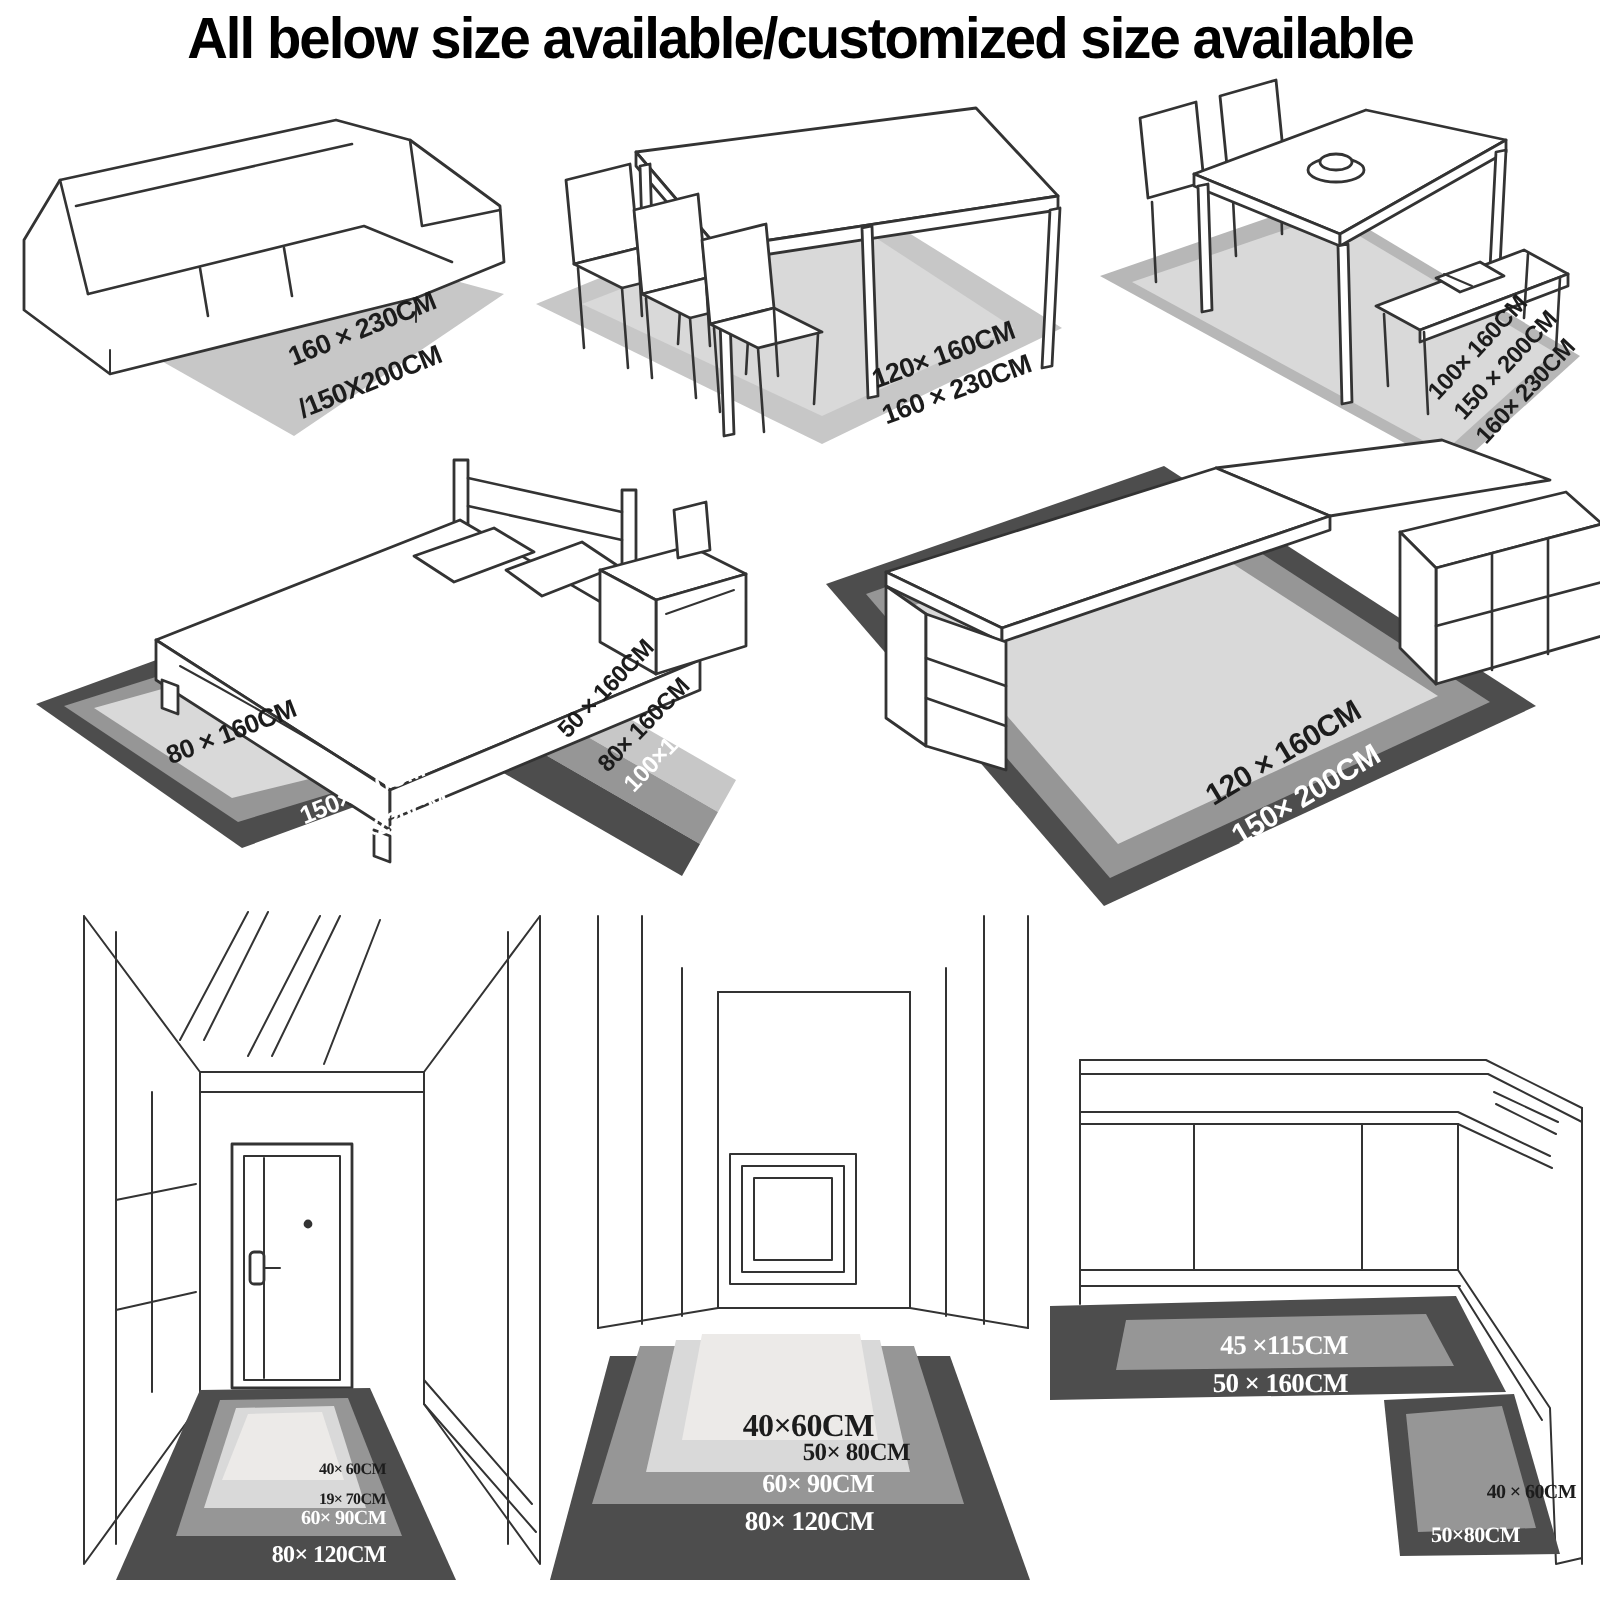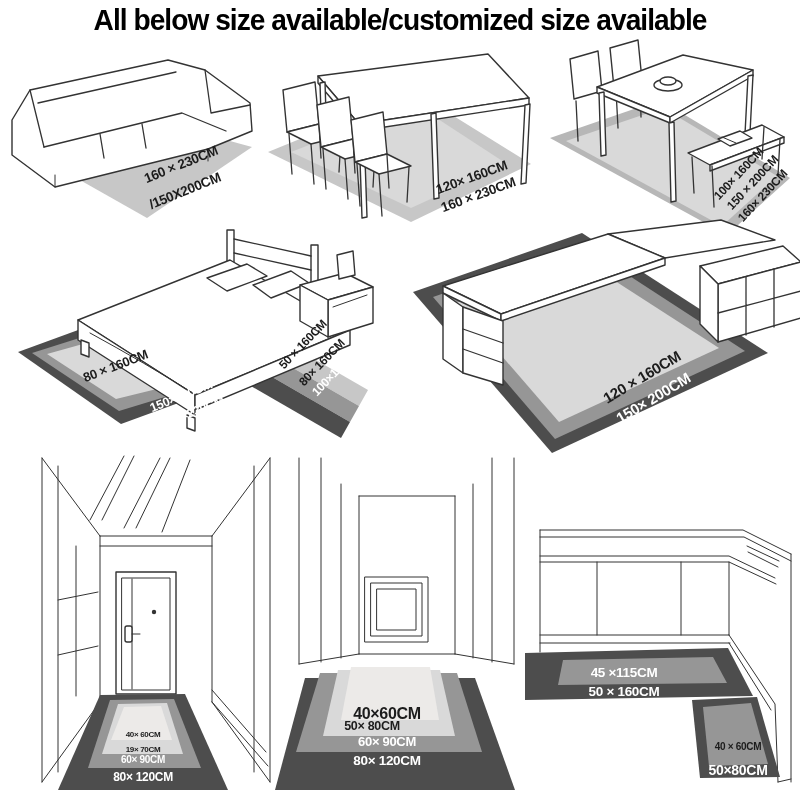--- a/index.html
+++ b/index.html
@@ -6,21 +6,21 @@
   .canvas{position:relative;width:800px;height:800px;background:#ffffff;overflow:hidden;
           font-family:"Liberation Sans",sans-serif;}
   .title{position:absolute;left:0;top:4px;width:800px;text-align:center;
          font-size:29px;font-weight:700;color:#000;letter-spacing:-1px;
          transform:scaleX(.97);transform-origin:center;white-space:nowrap;}
   .scene{position:absolute;}
   svg{display:block;overflow:visible;}
   .lbl{position:absolute;font-weight:700;color:#1c1c1c;white-space:nowrap;
        transform-origin:0 0;letter-spacing:-.3px;}
   .lbl.w{color:#ffffff;}
-  .lbl.c{transform-origin:center;text-align:center;}
+  .lbl.c{transform-origin:center;text-align:right;font-family:Liberation Serif, serif;}
   
   .rg{fill:#c7c7c7;} .rg2{fill:#b7b7b7;} .rgl{fill:#d9d9d9;} .rll{fill:#eceae8;}
   .rm{fill:#969696;} .rd{fill:#4d4d4d;}
   .fw{fill:#ffffff;stroke:#333;stroke-width:1.4;stroke-linejoin:round;}
   .fn{fill:none;stroke:#333;stroke-width:1.3;stroke-linejoin:round;stroke-linecap:round;}
   .tn{stroke-width:1;}
 </style>
 </head>
 <body>
 
@@ -234,22 +234,22 @@
   <div class="lbl" style="left:600px;top:392px;font-size:15px;transform:rotate(-31deg)">120 × 160CM</div>
   <div class="lbl w" style="left:613px;top:412px;font-size:15px;transform:rotate(-31deg)">150× 200CM</div>
   <div class="lbl w" style="left:630px;top:438px;font-size:15px;transform:rotate(-31deg)">160× 230CM</div>
 
   <div class="lbl c" style="left:93px;top:730px;width:100px;font-size:8px">40× 60CM</div>
   <div class="lbl c" style="left:93px;top:745px;width:100px;font-size:8px">19× 70CM</div>
   <div class="lbl c w" style="left:93px;top:754px;width:100px;font-size:10px">60× 90CM</div>
   <div class="lbl c w" style="left:93px;top:770px;width:100px;font-size:12px">80× 120CM</div>
 
   <div class="lbl c" style="left:337px;top:705px;width:100px;font-size:16px">40×60CM</div>
-  <div class="lbl c" style="left:322px;top:719px;width:100px;font-size:12.5px">50× 80CM</div>
+  <div class="lbl c" style="left:355px;top:719px;width:100px;font-size:12.5px">50× 80CM</div>
   <div class="lbl c w" style="left:337px;top:734px;width:100px;font-size:13px">60× 90CM</div>
   <div class="lbl c w" style="left:337px;top:753px;width:100px;font-size:13.5px">80× 120CM</div>
 
   <div class="lbl c w" style="left:574px;top:665px;width:100px;font-size:13.5px">45 ×115CM</div>
   <div class="lbl c w" style="left:574px;top:684px;width:100px;font-size:13.5px">50 × 160CM</div>
   <div class="lbl c" style="left:688px;top:741px;width:100px;font-size:10px">40 × 60CM</div>
-  <div class="lbl c w" style="left:688px;top:762px;width:100px;font-size:14px">50×80CM</div>
+  <div class="lbl c w" style="left:660px;top:762px;width:100px;font-size:11px">50×80CM</div>
 
 </div>
 
 </body></html>

